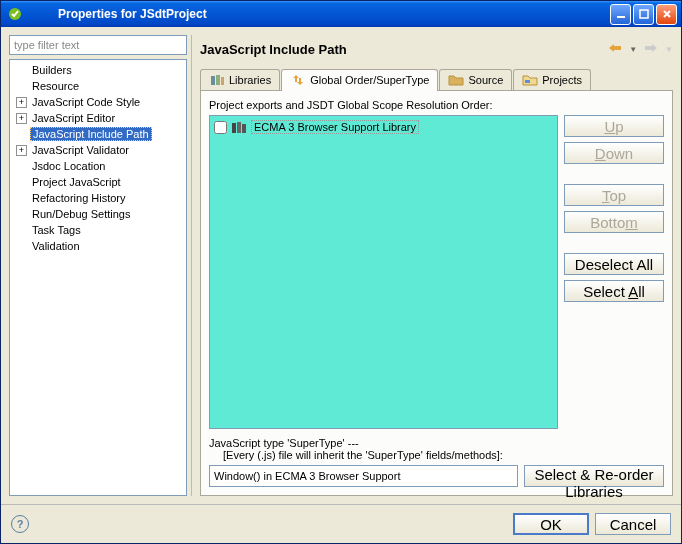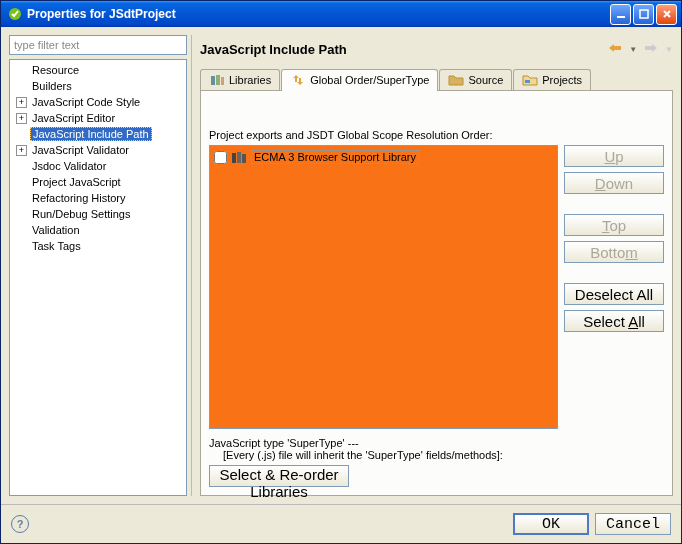--- a/index.html
+++ b/index.html
@@ -2,21 +2,21 @@
 <html><head>
 <meta charset="utf-8">
 <style>
 * { box-sizing: border-box; margin: 0; padding: 0; }
 body { font-family: Tahoma, sans-serif; font-size: 11px; background: #ece9d8; overflow: hidden; }
 
 .window { width: 682px; height: 544px; border: 1px solid #0a246a; background: #ece9d8; display: flex; flex-direction: column; }
 
 .titlebar { height: 26px; background: linear-gradient(to bottom, #3a95ff 0%, #0668e1 8%, #0559d6 40%, #0048c8 88%, #0039b2 100%); display: flex; align-items: center; padding: 0 4px 0 6px; color: white; font-weight: bold; font-size: 12px; }
 .titlebar .title-icon { width: 16px; height: 16px; margin-right: 4px; display: inline-flex; align-items: center; justify-content: center; }
-.titlebar .title-text { flex: 1; }
+.titlebar .title-text { flex: 1; margin-left: 31px; }
 .titlebar .win-buttons { display: flex; gap: 2px; }
 .titlebar .win-btn { width: 21px; height: 21px; border: 1px solid #fff; border-radius: 3px; background: linear-gradient(to bottom, #70a8ff, #2265d8); display: flex; align-items: center; justify-content: center; cursor: pointer; }
 .titlebar .win-btn.close { background: linear-gradient(to bottom, #ff9e7a, #e3450c); }
 .titlebar .win-btn svg { width: 12px; height: 12px; }
 
 .content { flex: 1; display: flex; padding: 8px; gap: 4px; justify-content: center; }
 
 .sidebar { width: 178px; display: flex; flex-direction: column; }
 .filter-input { width: 100%; height: 20px; border: 1px solid #7f9db9; padding: 1px 4px; font-family: inherit; font-size: 11px; color: #888; margin-bottom: 4px; }
 .tree { flex: 1; border: 1px solid #7f9db9; background: white; padding: 2px; overflow: auto; }
@@ -29,40 +29,40 @@
 .main { flex: 1; display: flex; flex-direction: column; border-left: 1px solid #bbb; padding-left: 8px; }
 .main-header { display: flex; align-items: center; justify-content: space-between; height: 28px; }
 .main-title { font-size: 13px; font-weight: bold; }
 .nav-arrows { display: flex; gap: 6px; align-items: center; }
 .tab-bar { display: flex; border-bottom: 1px solid #aca899; margin-top: 6px; position: relative; }
 .tab { display: flex; align-items: center; gap: 4px; padding: 3px 8px; border: 1px solid #aca899; border-bottom: none; background: #ece9d8; border-radius: 3px 3px 0 0; position: relative; cursor: pointer; margin-right: 1px; }
 .tab.active { background: #fcfcfa; z-index: 2; margin-bottom: -1px; padding-bottom: 4px; }
 .tab .tab-icon { width: 16px; height: 14px; display: flex; align-items: center; justify-content: center; }
 
 .tab-content { background: #fcfcfa; border: 1px solid #aca899; border-top: none; padding: 8px; flex: 1; display: flex; flex-direction: column; }
-.order-label { margin-bottom: 4px; margin-top: 30px; }
+.order-label { margin-bottom: 4px; }
 .order-row { display: flex; gap: 6px; flex: 1; }
-.list-box { flex: 1; border: 1px solid #7f9db9; background: #f97316; padding: 2px; }
+.list-box { flex: 1; border: 1px solid #7f9db9; background: #5eead4; padding: 2px; }
 .list-item { display: flex; align-items: center; height: 18px; gap: 4px; padding: 0 2px; }
 .list-item input[type=checkbox] { width: 13px; height: 13px; }
 .list-item .lib-icon { width: 16px; height: 14px; }
 .list-item .lib-label { border: 1px dotted #999; padding: 0 2px; }
 .side-buttons { width: 100px; display: flex; flex-direction: column; gap: 5px; }
 .side-buttons .btn, .btn { height: 22px; border: 1px solid #7f9db9; background: linear-gradient(to bottom, #fff, #ece9d8); cursor: pointer; font-family: inherit; font-size: 15px; }
 .side-buttons .btn:disabled { color: #aca899; }
 .side-buttons .spacer { height: 10px; }
 
 .supertype-section { margin-top: 8px; }
 .supertype-label { margin-bottom: 4px; }
 .supertype-row { display: flex; gap: 6px; }
 .supertype-field { flex: 1; height: 22px; border: 1px solid #7f9db9; background: white; padding: 2px 4px; display: flex; align-items: center; }
 
 .footer { display: flex; align-items: center; justify-content: space-between; padding: 8px 10px; border-top: 1px solid #bbb; }
 .footer-buttons { display: flex; gap: 6px; }
-.footer-buttons .btn { width: 76px; font-family: Liberation Mono, monospace; }
+.footer-buttons .btn { width: 76px; }
 .btn.default { border: 2px solid #4a7ac9; }
 .help-icon { width: 18px; height: 18px; border: 1px solid #5a7fa5; border-radius: 50%; display: flex; align-items: center; justify-content: center; color: #5a7fa5; font-weight: bold; cursor: pointer; }
 
 .u { text-decoration: underline; }
 </style>
 </head>
 <body>
 
 <div class="window">
   <div class="titlebar">
@@ -91,65 +91,65 @@
         </div>
     </div>
   </div>
 
   <div class="content">
     <div class="sidebar">
       <input class="filter-input" value="type filter text" style="">
       <div class="tree" id="tree">
           <div class="tree-item">
             <span class="expander-spacer"></span>
+            <span class="label">Builders</span>
+          </div>
+          <div class="tree-item">
+            <span class="expander-spacer"></span>
             <span class="label">Resource</span>
-          </div>
-          <div class="tree-item">
-            <span class="expander-spacer"></span>
-            <span class="label">Builders</span>
           </div>
           <div class="tree-item">
             <span class="expander">+</span>
             <span class="label">JavaScript Code Style</span>
           </div>
           <div class="tree-item">
             <span class="expander">+</span>
             <span class="label">JavaScript Editor</span>
           </div>
           <div class="tree-item selected">
             <span class="expander-spacer"></span>
             <span class="label">JavaScript Include Path</span>
           </div>
           <div class="tree-item">
             <span class="expander">+</span>
             <span class="label">JavaScript Validator</span>
           </div>
           <div class="tree-item">
             <span class="expander-spacer"></span>
-            <span class="label">Jsdoc Validator</span>
+            <span class="label">Jsdoc Location</span>
           </div>
           <div class="tree-item">
             <span class="expander-spacer"></span>
             <span class="label">Project JavaScript</span>
           </div>
           <div class="tree-item">
             <span class="expander-spacer"></span>
             <span class="label">Refactoring History</span>
           </div>
           <div class="tree-item">
             <span class="expander-spacer"></span>
             <span class="label">Run/Debug Settings</span>
           </div>
           <div class="tree-item">
             <span class="expander-spacer"></span>
+            <span class="label">Task Tags</span>
+          </div>
+          <div class="tree-item">
+            <span class="expander-spacer"></span>
             <span class="label">Validation</span>
-          </div>
-          <div class="tree-item">
-            <span class="expander-spacer"></span>
-            <span class="label">Task Tags</span>
           </div>
         </div>
     </div>
 
     <div class="main">
       <div class="main-header">
         <div class="main-title">JavaScript Include Path</div>
         <div class="nav-arrows">
           <span><svg width="16" height="12" viewBox="0 0 16 12">
                 <path d="M7 2 L2 6 L7 10 Z" fill="#e8a33d"></path>
@@ -228,20 +228,21 @@
             <button class="btn">Select <span class="u">A</span>ll</button>
           </div>
         </div>
 
         <div class="supertype-section">
           <div class="supertype-label">
             <div>JavaScript type 'SuperType'  ---</div>
             <div style="padding-left:14px">[Every (.js) file will inherit the 'SuperType' fields/methods]:</div>
           </div>
           <div class="supertype-row">
+            <div class="supertype-field">Window() in ECMA 3 Browser Support</div>
             <button class="btn" style="width:140px">Select &amp; Re-order Libraries</button>
           </div>
         </div>
       </div>
     </div>
   </div>
 
   <div class="footer">
     <div class="help-icon">?</div>
     <div class="footer-buttons">

